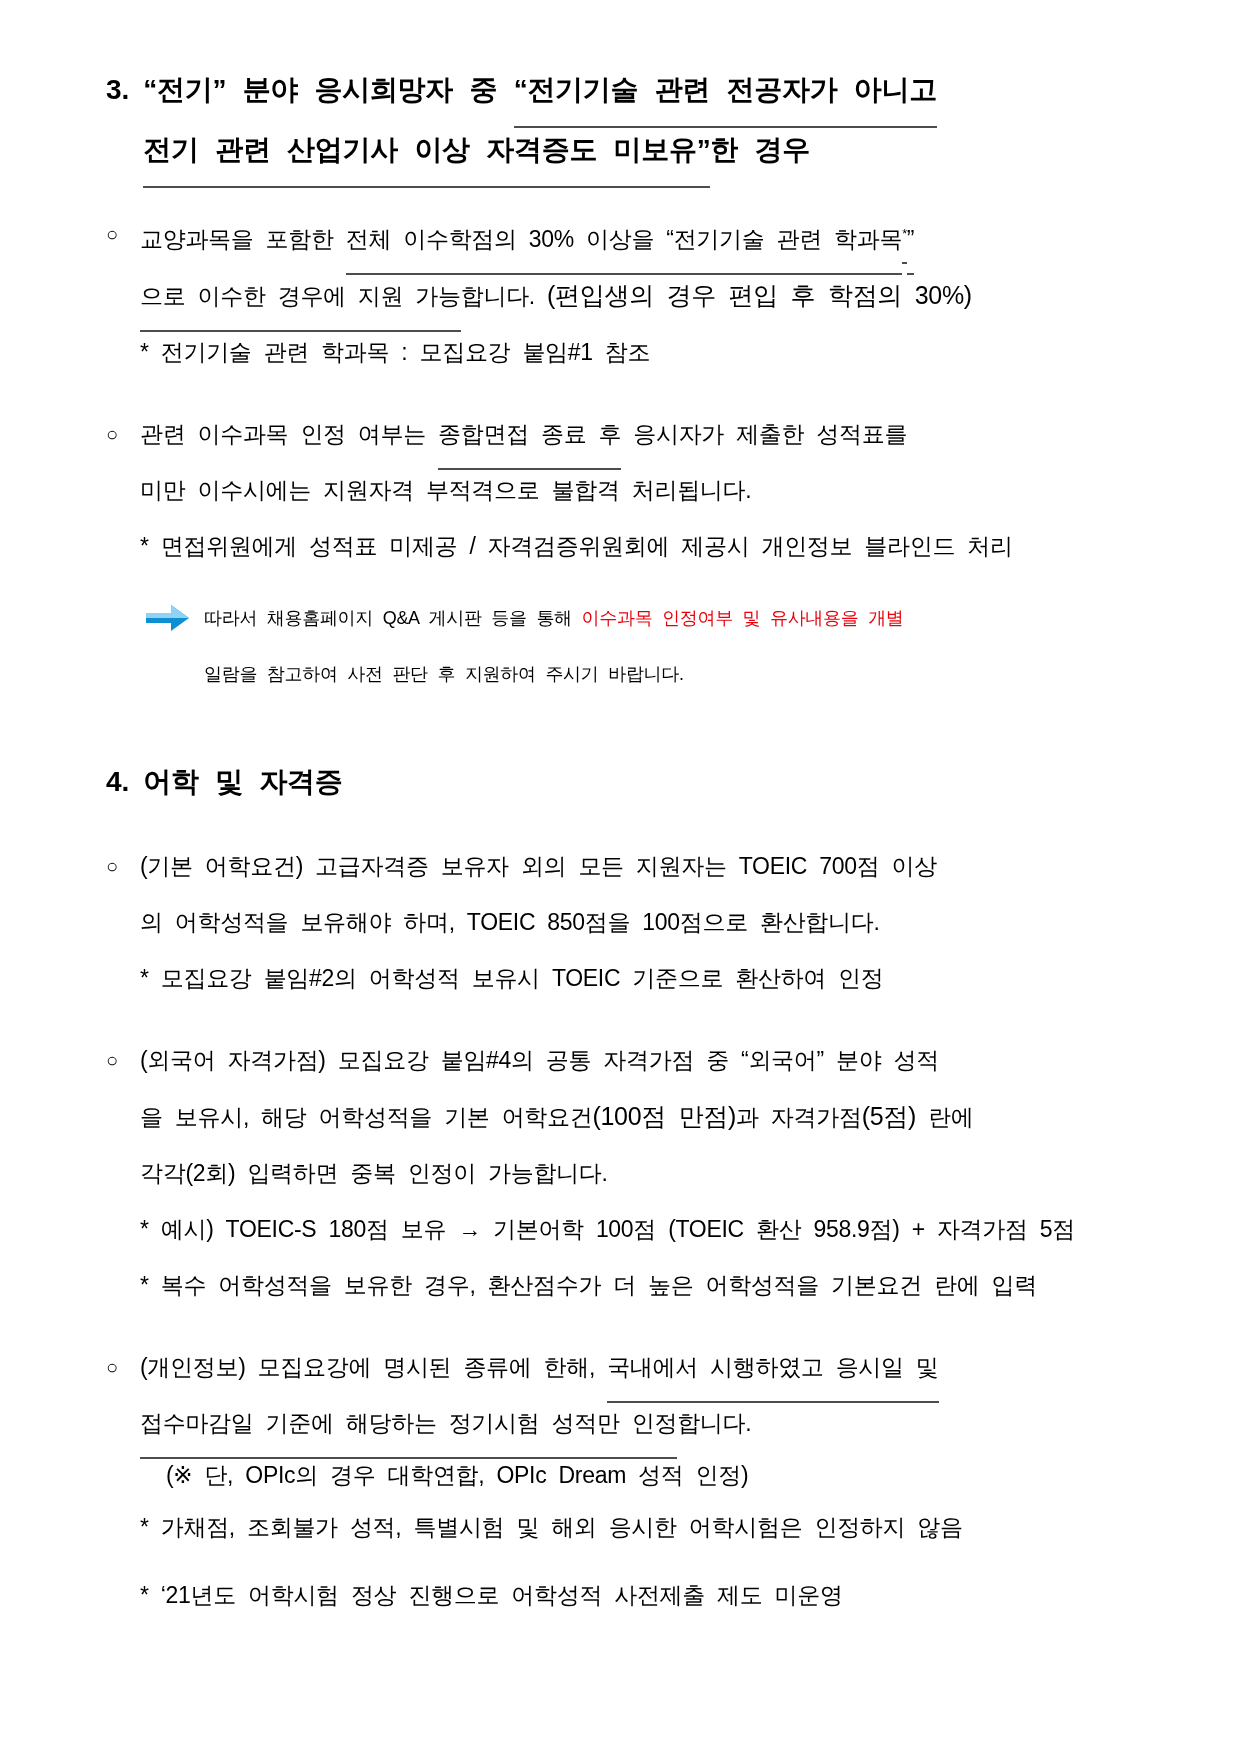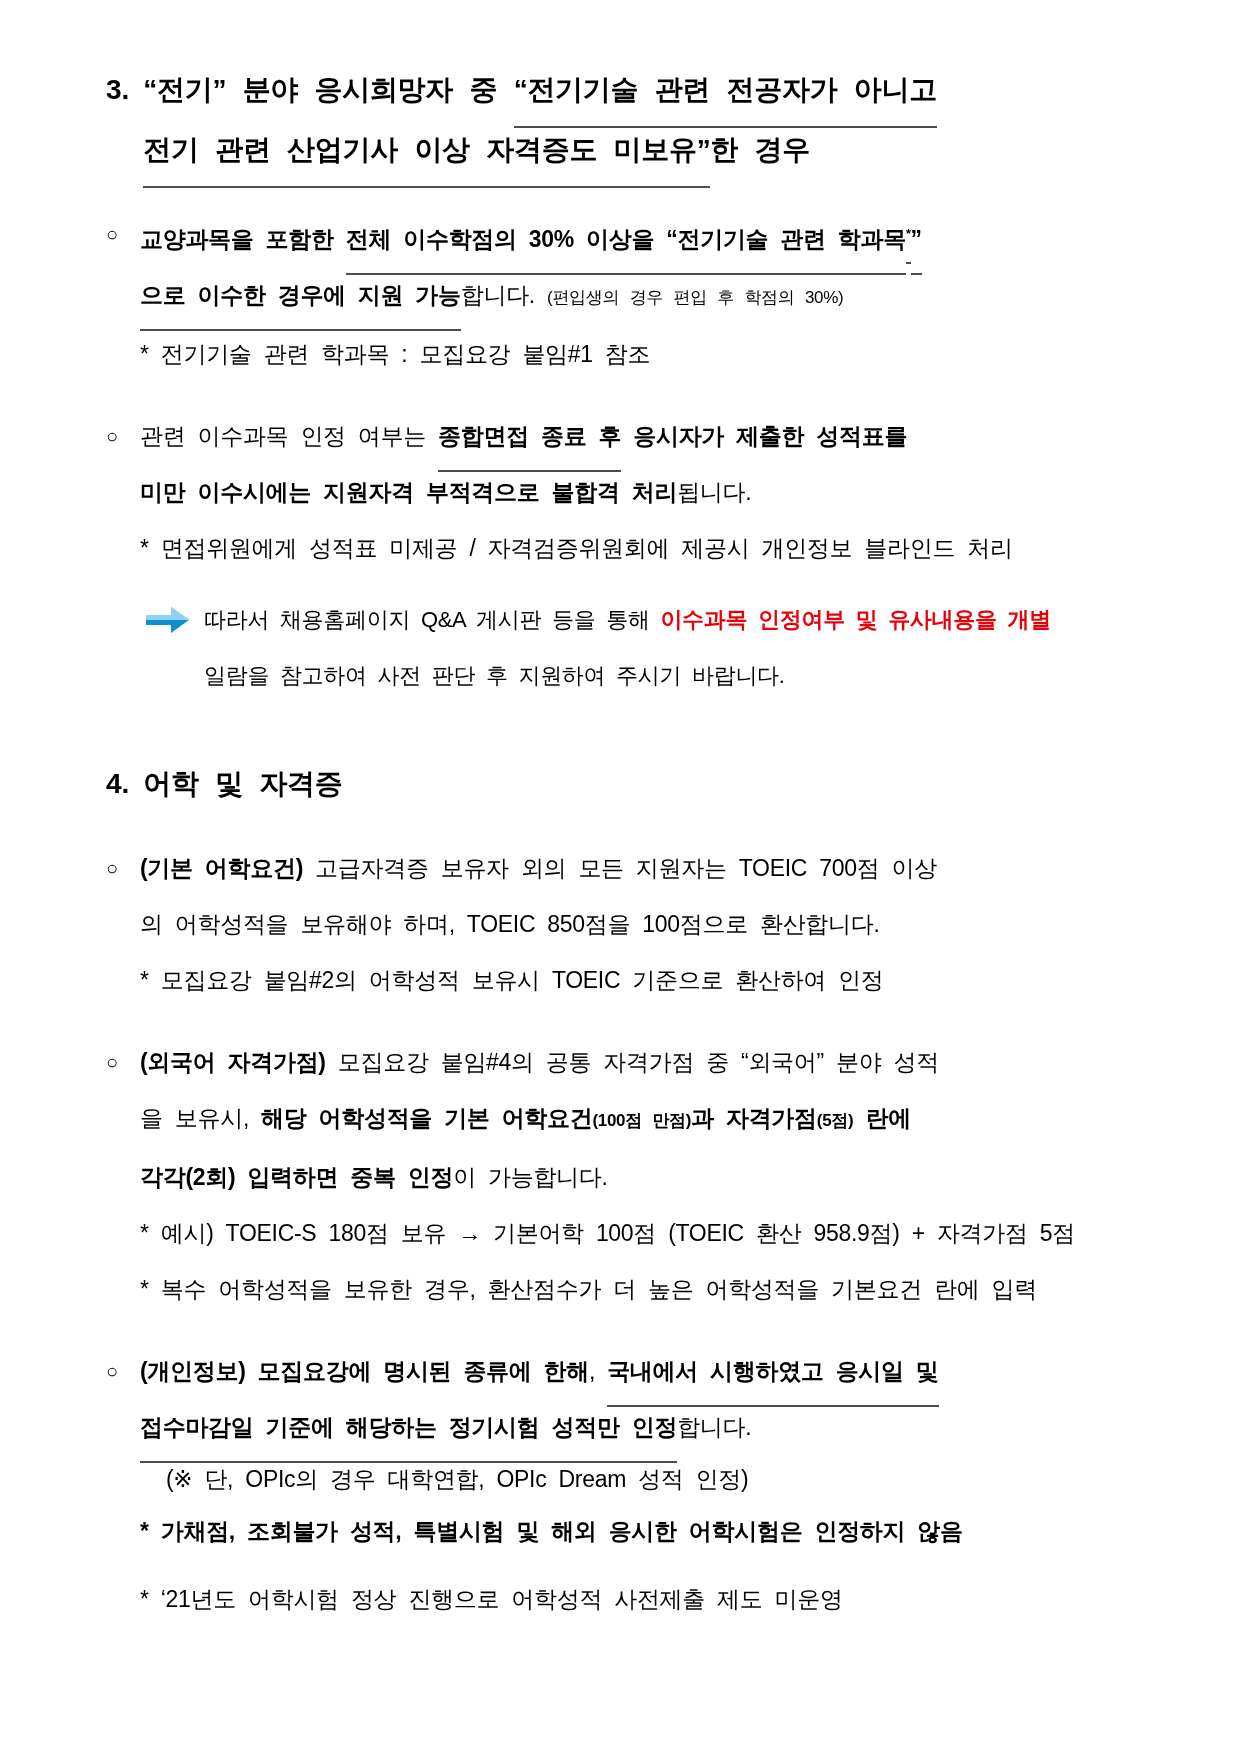--- a/index.html
+++ b/index.html
@@ -27,30 +27,30 @@
   .marker { width: 34px; flex: none; font-size: 20px; line-height: 56px; }
   .body { flex: 1; min-width: 0; }
   .item .line { font-size: 23px; line-height: 56px; word-spacing: 6px; }
 
   
   .note { font-size: 21px; line-height: 52px; word-spacing: 4px; }
   .note.indent2 { padding-left: 26px; line-height: 48px; }
   .note.gap-top { margin-top: 12px; }
 
   
-  .b { font-weight: 700; }
+  .b { font-weight: 400; }
   .u { border-bottom: 2px solid #4d4d4d; padding-bottom: 21px; }
   .red { color: #e8000a; }
-  .small { font-size: 17px; }
+  .small { font-size: 25px; }
   .sup { font-size: 0.55em; vertical-align: super; }
 
   
   .arrow-block { display: flex; margin-top: 16px; margin-left: 40px; }
   .arrow-icon { flex: none; width: 58px; padding-top: 14px; }
-  .arrow-block .line { font-size: 22px; line-height: 56px; word-spacing: 5px; }
+  .arrow-block .line { font-size: 18px; line-height: 56px; word-spacing: 5px; }
 
   .h4-row { margin-top: 50px; }
 </style>
 </head>
 <body>
 
 <div class="doc">
 
   <div class="h-row">
     <span class="h-num">3.</span>

